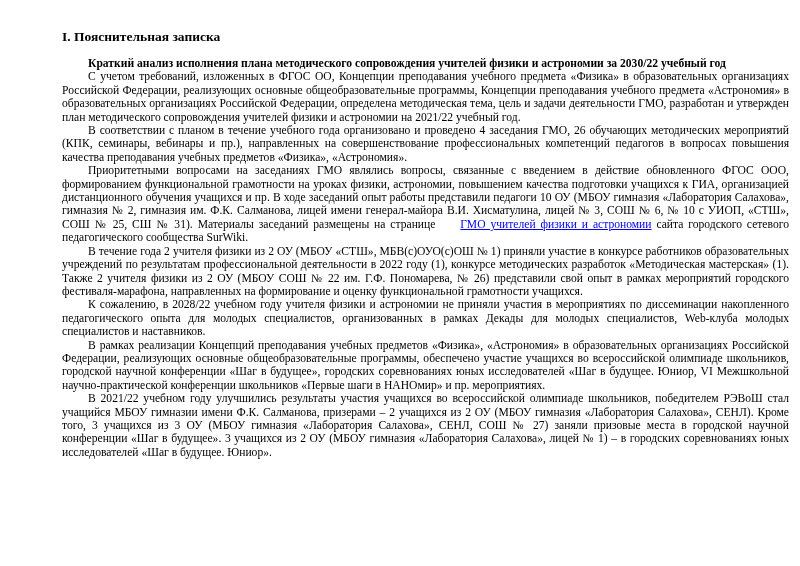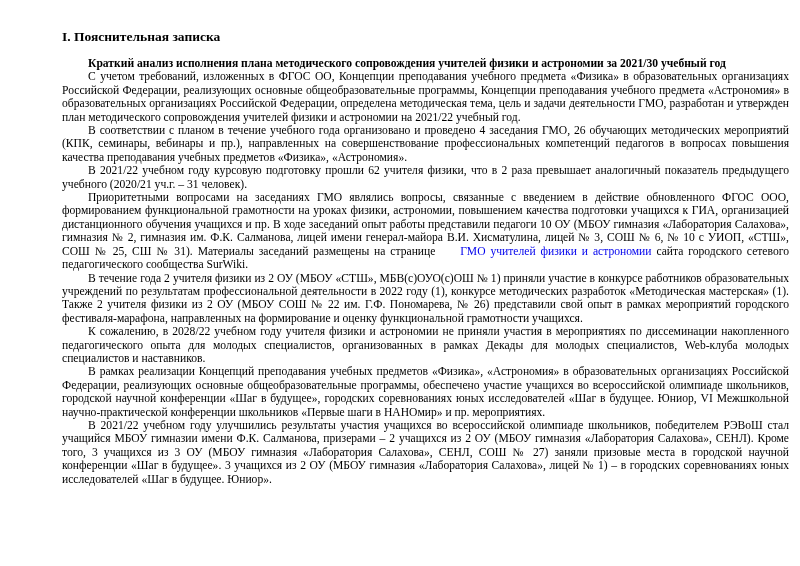--- a/index.html
+++ b/index.html
@@ -23,38 +23,38 @@
   .para {
     margin: 0;
     text-indent: 26px;
     text-align: justify;
     font-size: 11.6px;
     line-height: 13.4px;
   }
   .para.bold { font-weight: bold; }
   .doclink {
     color: #0000EE;
+    text-decoration: underline;
     cursor: pointer;
     margin-left: 20px;
   }
 </style>
 </head>
 <body>
 
 <div class="page">
 
   <h1 class="section-heading">I. Пояснительная записка</h1>
 
-  <p class="para bold">Краткий анализ исполнения плана методического сопровождения учителей физики и астрономии за 2021/30 учебный год</p>
+  <p class="para bold">Краткий анализ исполнения плана методического сопровождения учителей физики и астрономии за 2030/22 учебный год</p>
 
   <p class="para">С учетом требований, изложенных в ФГОС ОО, Концепции преподавания учебного предмета «Физика» в образовательных организациях Российской Федерации, реализующих основные общеобразовательные программы, Концепции преподавания учебного предмета «Астрономия» в образовательных организациях Российской Федерации, определена методическая тема, цель и задачи деятельности ГМО, разработан и утвержден план методического сопровождения учителей физики и астрономии на 2021/22 учебный год.</p>
 
   <p class="para">В соответствии с планом в течение учебного года организовано и проведено 4 заседания ГМО, 26 обучающих методических мероприятий (КПК, семинары, вебинары и пр.), направленных на совершенствование профессиональных компетенций педагогов в вопросах повышения качества преподавания учебных предметов «Физика», «Астрономия».</p>
 
-  <p class="para">В 2021/22 учебном году курсовую подготовку прошли 62 учителя физики, что в 2 раза превышает аналогичный показатель предыдущего учебного (2020/21 уч.г. – 31 человек).</p>
 
 
   <p class="para"><span>Приоритетными вопросами на заседаниях ГМО являлись вопросы, связанные с введением в действие обновленного ФГОС ООО, формированием функциональной грамотности на уроках физики, астрономии, повышением качества подготовки учащихся к ГИА, организацией дистанционного обучения учащихся и пр. В ходе заседаний опыт работы представили педагоги 10 ОУ (МБОУ гимназия «Лаборатория Салахова», гимназия № 2, гимназия им. Ф.К. Салманова, лицей имени генерал-майора В.И. Хисматулина, лицей № 3, СОШ № 6, № 10 с УИОП, «СТШ», СОШ № 25,  СШ № 31). Материалы заседаний размещены на странице </span><a class="doclink">ГМО учителей физики и астрономии</a><span> сайта городского сетевого педагогического сообщества SurWiki.</span></p>
 
   <p class="para">В течение года 2 учителя физики из 2 ОУ (МБОУ «СТШ», МБВ(с)ОУО(с)ОШ № 1) приняли участие в конкурсе работников образовательных учреждений по результатам профессиональной деятельности в 2022 году (1), конкурсе методических разработок «Методическая мастерская» (1). Также 2 учителя физики из 2 ОУ (МБОУ СОШ № 22 им. Г.Ф. Пономарева, № 26) представили свой опыт в рамках мероприятий городского фестиваля-марафона, направленных на формирование и оценку функциональной грамотности учащихся.</p>
 
   <p class="para">К сожалению, в 2028/22 учебном году учителя физики и астрономии не приняли участия в мероприятиях по диссеминации накопленного педагогического опыта для молодых специалистов, организованных в рамках Декады для молодых специалистов, Web-клуба молодых специалистов и наставников.</p>
 
   <p class="para">В рамках реализации Концепций преподавания учебных предметов «Физика», «Астрономия» в образовательных организациях Российской Федерации, реализующих основные общеобразовательные программы, обеспечено участие учащихся во всероссийской олимпиаде школьников, городской научной конференции «Шаг в будущее», городских соревнованиях юных исследователей «Шаг в будущее. Юниор, VI Межшкольной научно-практической конференции школьников «Первые шаги в НАНОмир» и пр. мероприятиях.</p>
 

